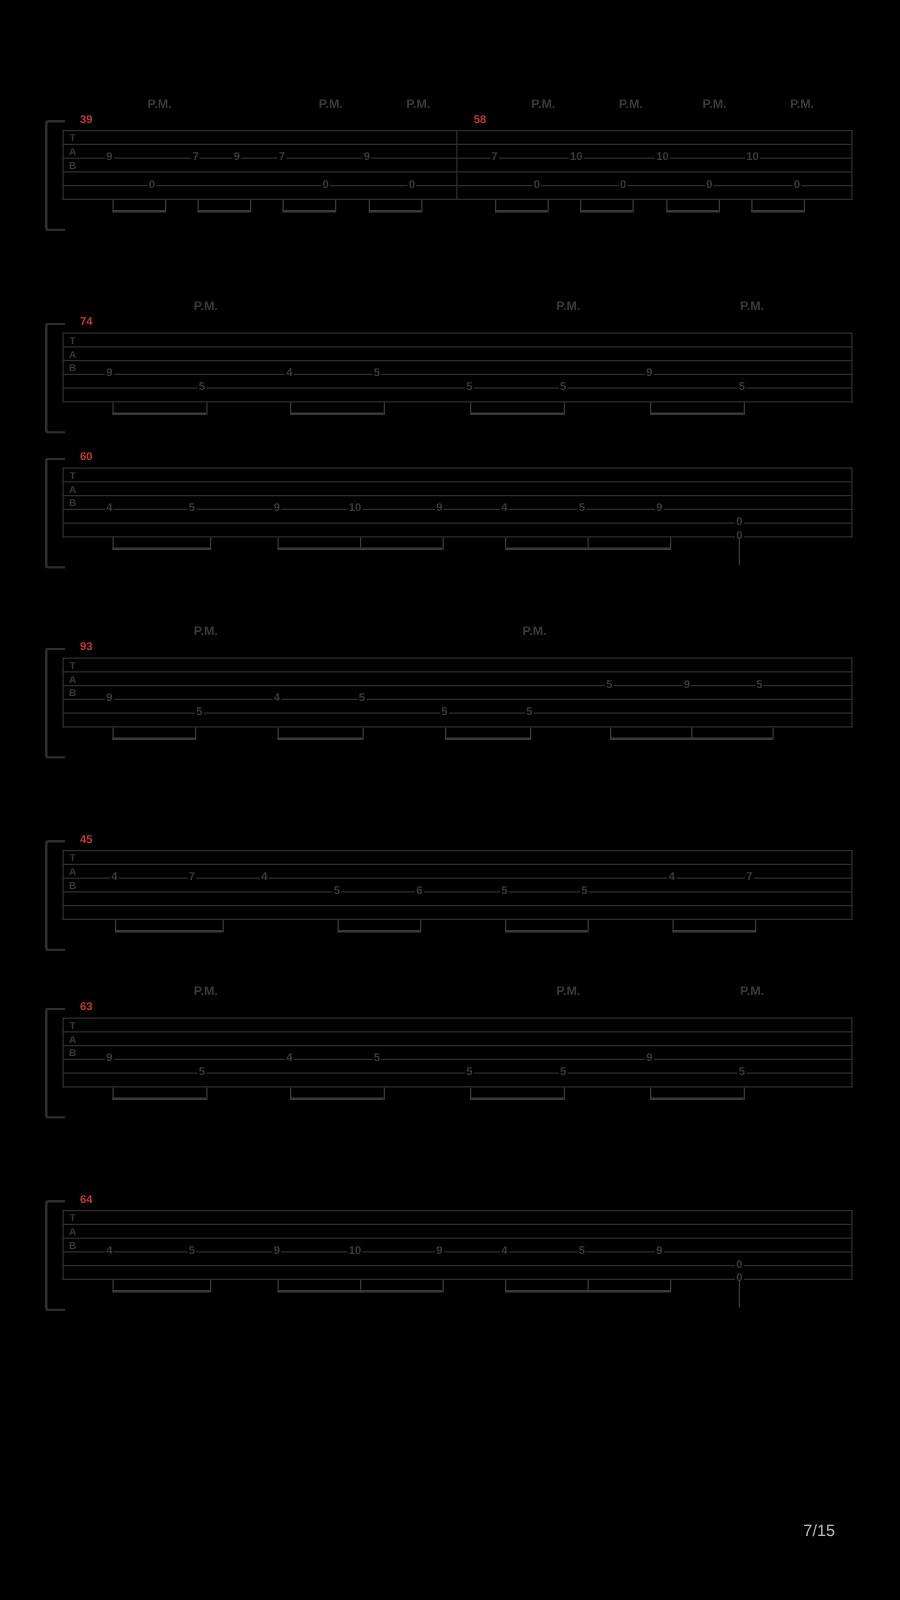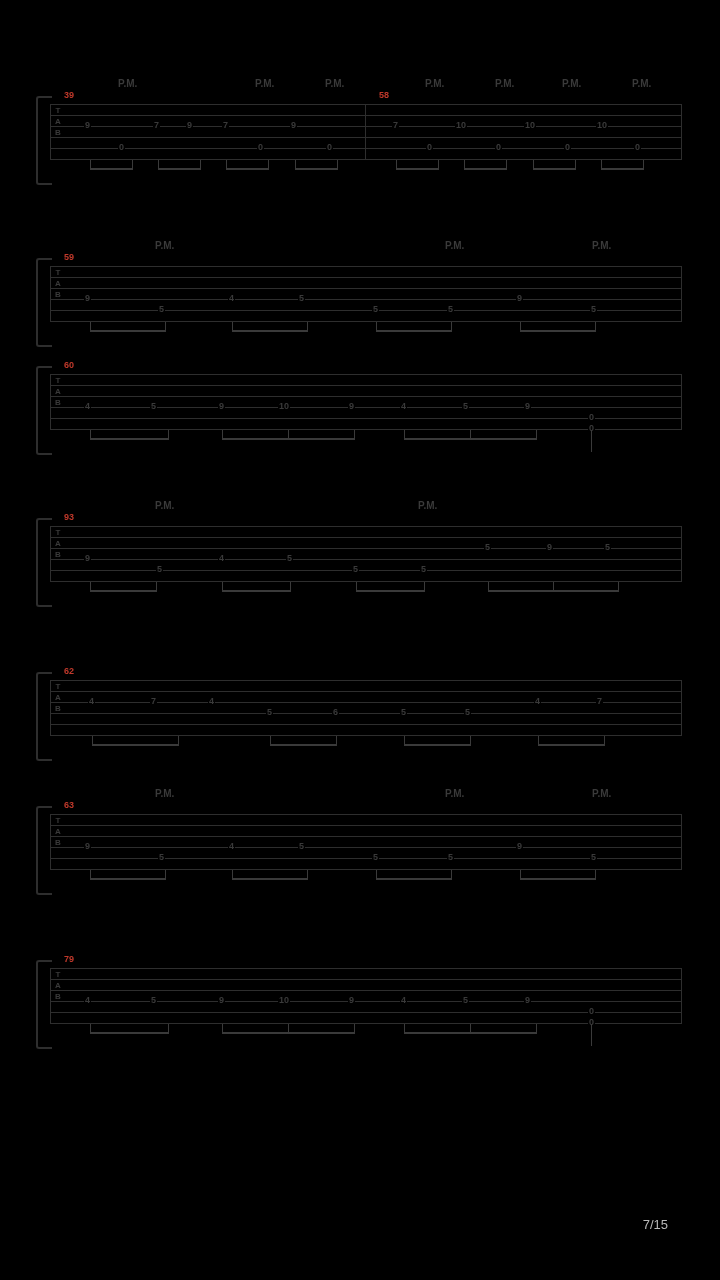--- a/index.html
+++ b/index.html
@@ -213,21 +213,21 @@
         <div class="beam" style="left: 601px; width: 42px; top: 90px;"></div>
         <div class="stem" style="left: 601px; top: 82px; height: 10px;"></div>
         <div class="stem" style="left: 643px; top: 82px; height: 10px;"></div>
       </div>
       <div class="system" style="top: 240px; height: 110px;">
         <div class="pm-row">
           <div class="pm" style="left: 155px; top: 0px;">P.M.</div>
           <div class="pm" style="left: 445px; top: 0px;">P.M.</div>
           <div class="pm" style="left: 592px; top: 0px;">P.M.</div>
         </div>
-        <div class="measure-num" style="left: 64px; top: 12px;">59</div>
+        <div class="measure-num" style="left: 64px; top: 12px;">74</div>
         <div class="brace" style="top: 18px;"></div>
         <div class="staff" style="top: 26px;">
           <div class="line l0"></div>
           <div class="line l1"></div>
           <div class="line l2"></div>
           <div class="line l3"></div>
           <div class="line l4"></div>
           <div class="line l5"></div>
         </div>
         <div class="barline-left" style="top: 26px; height: 56px;"></div>
@@ -340,21 +340,21 @@
         <div class="beam" style="left: 356px; width: 68px; top: 90px;"></div>
         <div class="stem" style="left: 356px; top: 82px; height: 10px;"></div>
         <div class="stem" style="left: 424px; top: 82px; height: 10px;"></div>
         <div class="beam" style="left: 488px; width: 130px; top: 90px;"></div>
         <div class="stem" style="left: 488px; top: 82px; height: 10px;"></div>
         <div class="stem" style="left: 618px; top: 82px; height: 10px;"></div>
         <div class="stem" style="left: 553px; top: 82px; height: 10px;"></div>
       </div>
       <div class="system" style="top: 654px; height: 110px;">
         <div class="pm-row"></div>
-        <div class="measure-num" style="left: 64px; top: 12px;">62</div>
+        <div class="measure-num" style="left: 64px; top: 12px;">45</div>
         <div class="brace" style="top: 18px;"></div>
         <div class="staff" style="top: 26px;">
           <div class="line l0"></div>
           <div class="line l1"></div>
           <div class="line l2"></div>
           <div class="line l3"></div>
           <div class="line l4"></div>
           <div class="line l5"></div>
         </div>
         <div class="barline-left" style="top: 26px; height: 56px;"></div>
@@ -425,21 +425,21 @@
         <div class="stem" style="left: 307px; top: 82px; height: 10px;"></div>
         <div class="beam" style="left: 376px; width: 75px; top: 90px;"></div>
         <div class="stem" style="left: 376px; top: 82px; height: 10px;"></div>
         <div class="stem" style="left: 451px; top: 82px; height: 10px;"></div>
         <div class="beam" style="left: 520px; width: 75px; top: 90px;"></div>
         <div class="stem" style="left: 520px; top: 82px; height: 10px;"></div>
         <div class="stem" style="left: 595px; top: 82px; height: 10px;"></div>
       </div>
       <div class="system" style="top: 942px; height: 110px;">
         <div class="pm-row"></div>
-        <div class="measure-num" style="left: 64px; top: 12px;">79</div>
+        <div class="measure-num" style="left: 64px; top: 12px;">64</div>
         <div class="brace" style="top: 18px;"></div>
         <div class="staff" style="top: 26px;">
           <div class="line l0"></div>
           <div class="line l1"></div>
           <div class="line l2"></div>
           <div class="line l3"></div>
           <div class="line l4"></div>
           <div class="line l5"></div>
         </div>
         <div class="barline-left" style="top: 26px; height: 56px;"></div>

